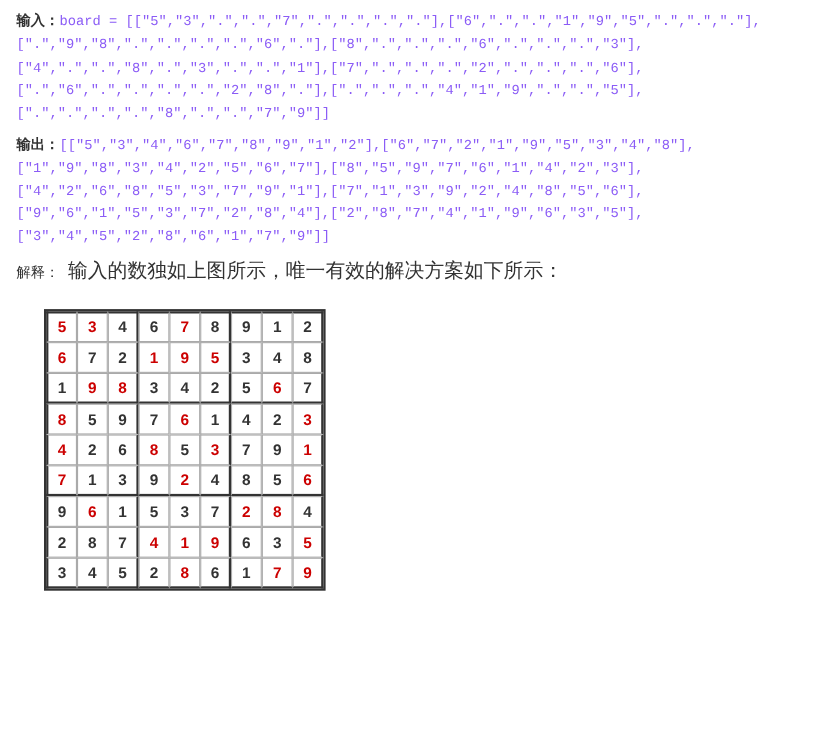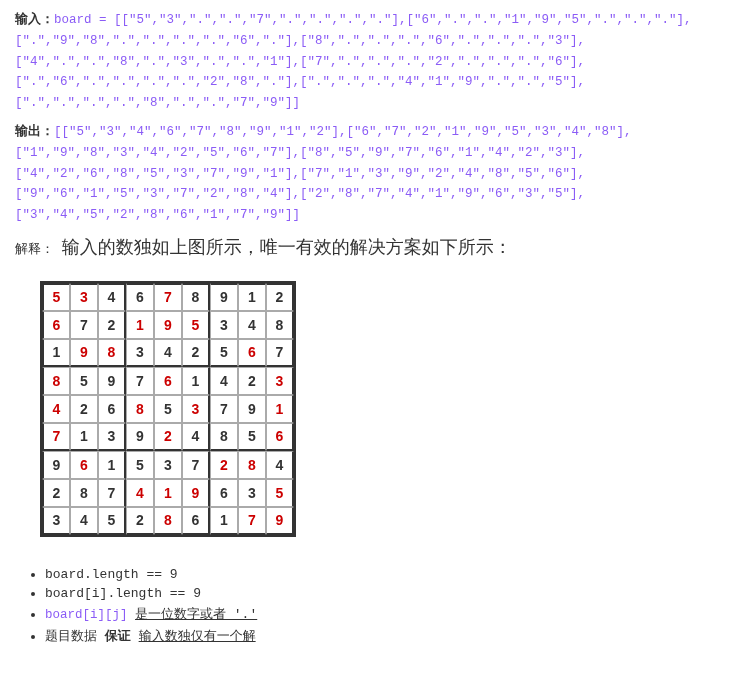--- a/index.html
+++ b/index.html
@@ -188,22 +188,16 @@
       <div class="sudoku-cell cell-solved" style="border-right: 2px solid rgb(51, 51, 51); border-bottom: 2px solid rgb(51, 51, 51);">5</div>
       <div class="sudoku-cell cell-solved" style="border-bottom: 2px solid rgb(51, 51, 51);">2</div>
       <div class="sudoku-cell cell-given" style="border-bottom: 2px solid rgb(51, 51, 51);">8</div>
       <div class="sudoku-cell cell-solved" style="border-right: 2px solid rgb(51, 51, 51); border-bottom: 2px solid rgb(51, 51, 51);">6</div>
       <div class="sudoku-cell cell-solved" style="border-bottom: 2px solid rgb(51, 51, 51);">1</div>
       <div class="sudoku-cell cell-given" style="border-bottom: 2px solid rgb(51, 51, 51);">7</div>
       <div class="sudoku-cell cell-given" style="border-bottom: 2px solid rgb(51, 51, 51); border-right: 2px solid rgb(51, 51, 51);">9</div>
     </div></div>
 
 <div class="hints-section">
-  <ul class="hints-list">
-    <li><span>board.length == 9</span></li>
-    <li><span>board[i].length == 9</span></li>
-    <li><span class="code-text">board[i][j] </span><span class="underline">是一位数字或者 '.'</span></li>
-    <li><span>题目数据 </span><span class="bold">保证</span><span> </span><span class="underline">输入数独仅有一个解</span></li>
-  </ul>
 </div>
 
 
 
 
 </body></html>

